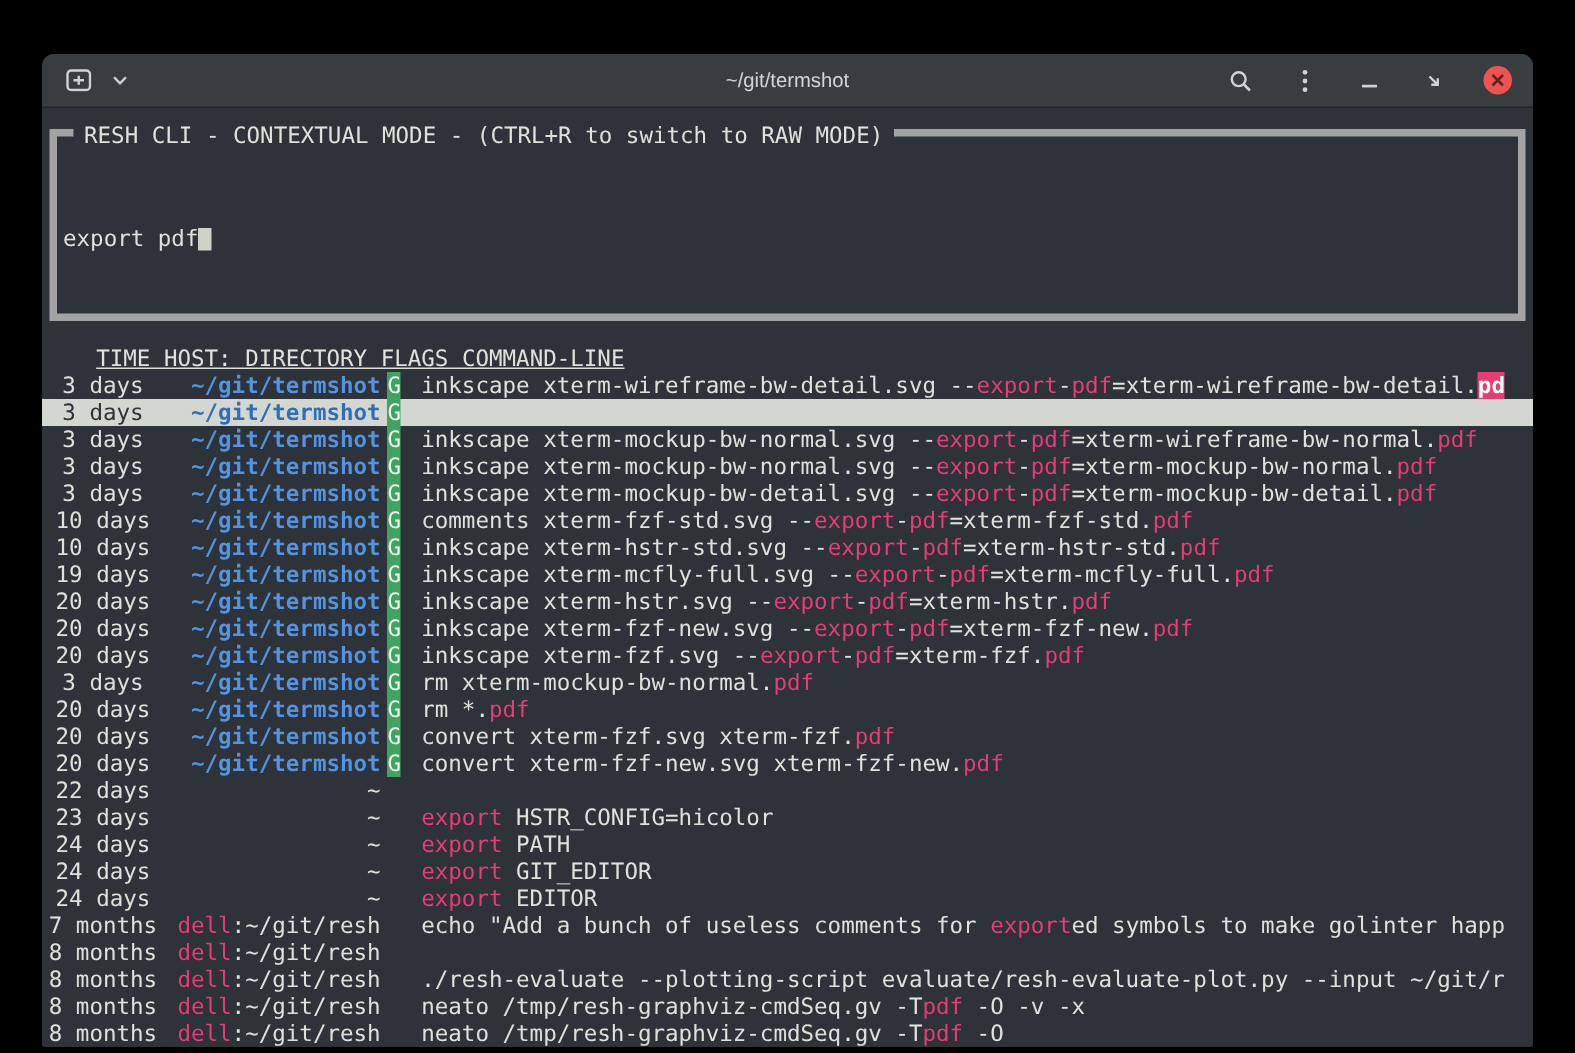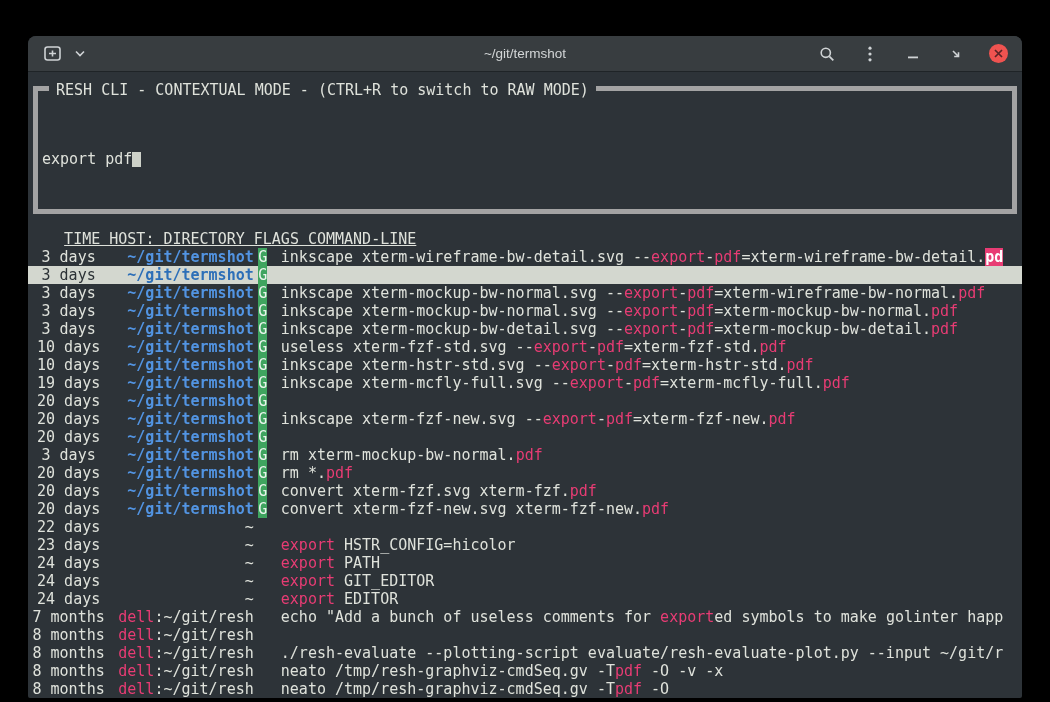--- a/index.html
+++ b/index.html
@@ -134,44 +134,46 @@
     <span class="c-cmd"><span class="">inkscape xterm-mockup-bw-normal.svg --</span><span class="match">export</span><span class="">-</span><span class="match">pdf</span><span class="">=xterm-mockup-bw-normal.</span><span class="match">pdf</span></span>
   </div><div class="row">
     <span class="c-time">3 days</span>
     <span class="c-host"><span class="dir-blue">~/git/termshot</span></span>
     <span class="c-flag"><span class="flag-badge">G</span></span>
     <span class="c-cmd"><span class="">inkscape xterm-mockup-bw-detail.svg --</span><span class="match">export</span><span class="">-</span><span class="match">pdf</span><span class="">=xterm-mockup-bw-detail.</span><span class="match">pdf</span></span>
   </div><div class="row">
     <span class="c-time">10 days</span>
     <span class="c-host"><span class="dir-blue">~/git/termshot</span></span>
     <span class="c-flag"><span class="flag-badge">G</span></span>
-    <span class="c-cmd"><span class="">useless xterm-fzf-std.svg --</span><span class="match">export</span><span class="">-</span><span class="match">pdf</span><span class="">=xterm-fzf-std.</span><span class="match">pdf</span></span>
+    <span class="c-cmd"><span class="">comments xterm-fzf-std.svg --</span><span class="match">export</span><span class="">-</span><span class="match">pdf</span><span class="">=xterm-fzf-std.</span><span class="match">pdf</span></span>
   </div><div class="row">
     <span class="c-time">10 days</span>
     <span class="c-host"><span class="dir-blue">~/git/termshot</span></span>
     <span class="c-flag"><span class="flag-badge">G</span></span>
     <span class="c-cmd"><span class="">inkscape xterm-hstr-std.svg --</span><span class="match">export</span><span class="">-</span><span class="match">pdf</span><span class="">=xterm-hstr-std.</span><span class="match">pdf</span></span>
   </div><div class="row">
     <span class="c-time">19 days</span>
     <span class="c-host"><span class="dir-blue">~/git/termshot</span></span>
     <span class="c-flag"><span class="flag-badge">G</span></span>
     <span class="c-cmd"><span class="">inkscape xterm-mcfly-full.svg --</span><span class="match">export</span><span class="">-</span><span class="match">pdf</span><span class="">=xterm-mcfly-full.</span><span class="match">pdf</span></span>
   </div><div class="row">
     <span class="c-time">20 days</span>
     <span class="c-host"><span class="dir-blue">~/git/termshot</span></span>
     <span class="c-flag"><span class="flag-badge">G</span></span>
+    <span class="c-cmd"><span class="">inkscape xterm-hstr.svg --</span><span class="match">export</span><span class="">-</span><span class="match">pdf</span><span class="">=xterm-hstr.</span><span class="match">pdf</span></span>
   </div><div class="row">
     <span class="c-time">20 days</span>
     <span class="c-host"><span class="dir-blue">~/git/termshot</span></span>
     <span class="c-flag"><span class="flag-badge">G</span></span>
     <span class="c-cmd"><span class="">inkscape xterm-fzf-new.svg --</span><span class="match">export</span><span class="">-</span><span class="match">pdf</span><span class="">=xterm-fzf-new.</span><span class="match">pdf</span></span>
   </div><div class="row">
     <span class="c-time">20 days</span>
     <span class="c-host"><span class="dir-blue">~/git/termshot</span></span>
     <span class="c-flag"><span class="flag-badge">G</span></span>
+    <span class="c-cmd"><span class="">inkscape xterm-fzf.svg --</span><span class="match">export</span><span class="">-</span><span class="match">pdf</span><span class="">=xterm-fzf.</span><span class="match">pdf</span></span>
   </div><div class="row">
     <span class="c-time">3 days</span>
     <span class="c-host"><span class="dir-blue">~/git/termshot</span></span>
     <span class="c-flag"><span class="flag-badge">G</span></span>
     <span class="c-cmd"><span class="">rm xterm-mockup-bw-normal.</span><span class="match">pdf</span></span>
   </div><div class="row">
     <span class="c-time">20 days</span>
     <span class="c-host"><span class="dir-blue">~/git/termshot</span></span>
     <span class="c-flag"><span class="flag-badge">G</span></span>
     <span class="c-cmd"><span class="">rm *.</span><span class="match">pdf</span></span>

